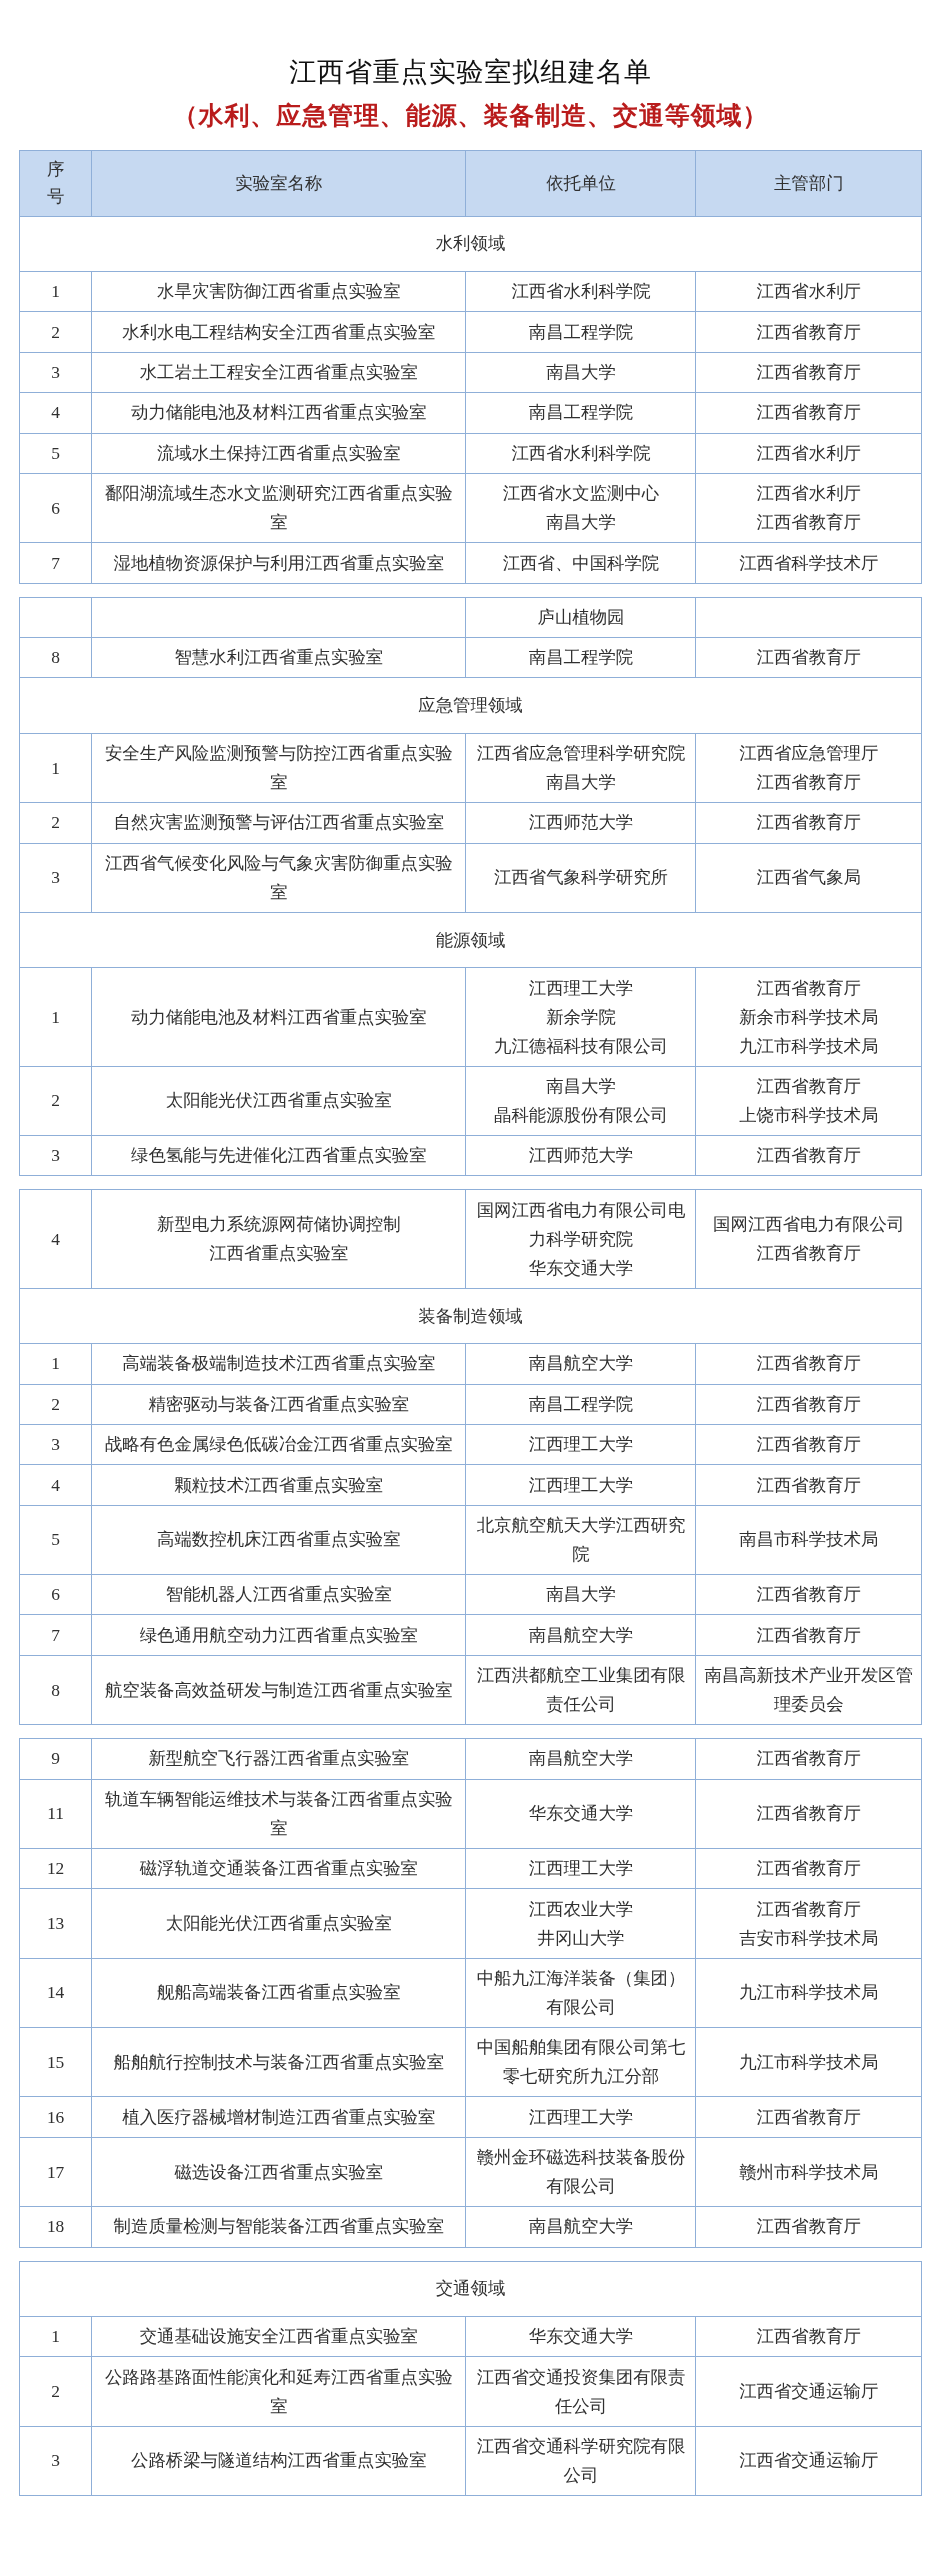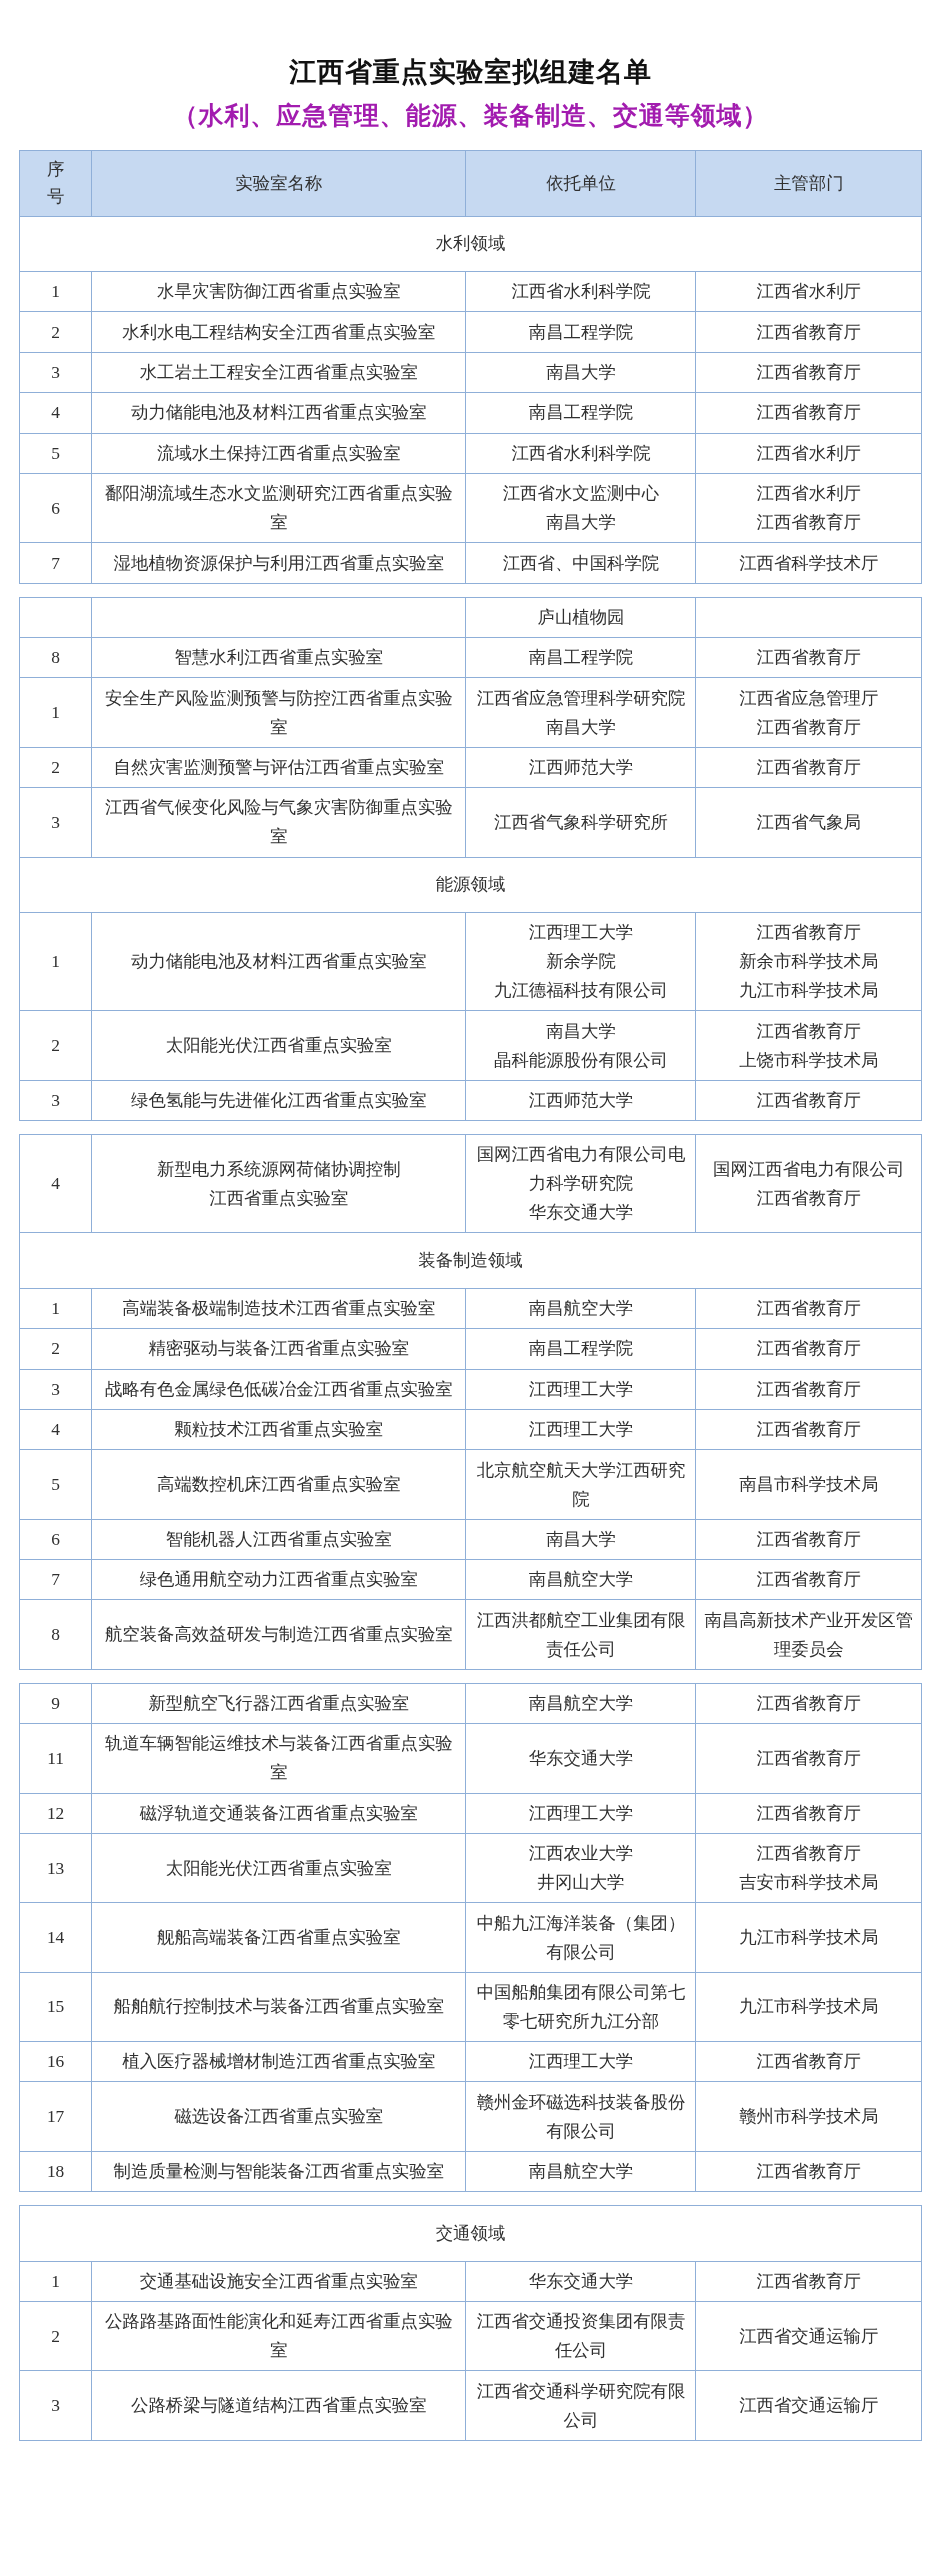--- a/index.html
+++ b/index.html
@@ -4,25 +4,25 @@
 <style>
   html,body{margin:0;padding:0;}
   body{
     width:941px;height:2576px;background:#ffffff;
     font-family:"Liberation Serif","DejaVu Serif",serif;
     color:#2e2e2e;
   }
   .page{width:941px;height:2576px;overflow:hidden;}
   .title{
     margin:54px 0 0 0;text-align:center;
-    font-size:27px;font-weight:bold;color:#111;letter-spacing:0.9px;
+    font-size:27px;font-weight:normal;color:#111;letter-spacing:0.9px;
   }
   .subtitle{
     margin:8.7px 0 0 0;text-align:center;
-    font-size:25px;font-weight:bold;color:#a21caf;letter-spacing:0.9px;
+    font-size:25px;font-weight:bold;color:#b91c1c;letter-spacing:0.9px;
   }
   #segments{margin-top:18px;}
   table.seg{
     width:903px;margin:0 auto 13px auto;
     border-collapse:collapse;table-layout:fixed;
     font-size:17.4px;color:#303030;
   }
   table.seg td,table.seg th{
     border:1.7px solid #8fafd8;
     text-align:center;vertical-align:middle;
@@ -157,20 +157,23 @@
           <tr>
             <td class="no">8</td>
             <td class="name">智慧水利江西省重点实验室</td>
             <td>
               <div class="cellline">南昌工程学院</div>
             </td>
             <td>
               <div class="cellline">江西省教育厅</div>
             </td>
           </tr>
+          <tr class="section">
+            <td colspan="4">应急管理领域</td>
+          </tr>
           <tr>
             <td class="no">1</td>
             <td class="name">安全生产风险监测预警与防控江西省重点实验室</td>
             <td>
               <div class="cellline">江西省应急管理科学研究院</div>
               <div class="cellline">南昌大学</div>
             </td>
             <td>
               <div class="cellline">江西省应急管理厅</div>
               <div class="cellline">江西省教育厅</div>

